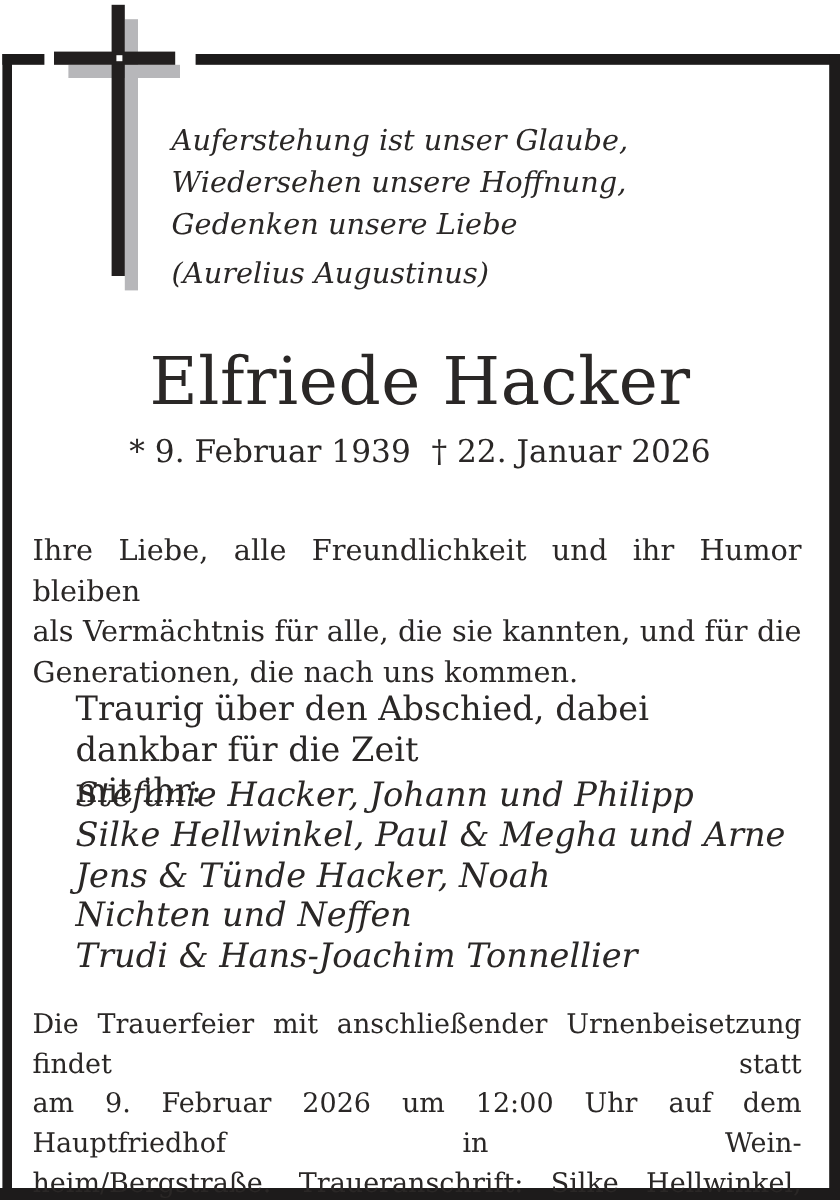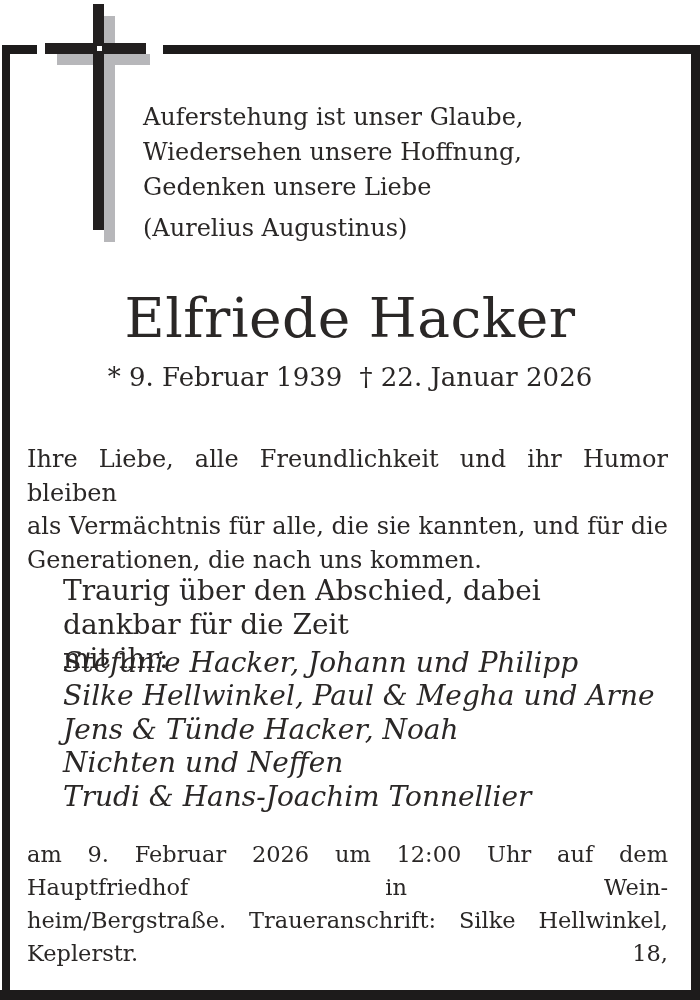--- a/index.html
+++ b/index.html
@@ -25,21 +25,21 @@
   .cross-part { position: absolute; }
   .cross-shadow-v { left: 104px; top: 16px; width: 11px; height: 226px; background: #b7b7ba; }
   .cross-shadow-h { left: 57px;  top: 54px; width: 93px; height: 11px;  background: #b7b7ba; }
   .cross-v        { left: 93px;  top: 4px;  width: 11px; height: 226px; background: #221f1f; }
   .cross-h        { left: 45px;  top: 43px; width: 101px; height: 11px; background: #221f1f; }
   .cross-center   { left: 97px;  top: 46px; width: 5px;  height: 5px;   background: #ffffff; }
 
   
   .quote {
     left: 143px; top: 100px; width: 489px;
-    font-size: 24px; line-height: 35px; 
+    font-size: 24px; line-height: 35px; font-style: italic;
   }
   .quote-attribution { text-align: left; margin-top: 6px; }
 
   
   .deceased-name {
     left: 0; top: 288px; width: 700px;
     text-align: center;
     font-size: 55px; font-weight: normal;
     letter-spacing: 0.5px;
     line-height: 60px;
@@ -117,16 +117,17 @@
 
 <div class="abs mourners">
   <div>Stefanie Hacker, Johann und Philipp</div>
   <div>Silke Hellwinkel, Paul &amp; Megha und Arne</div>
   <div>Jens &amp; Tünde Hacker, Noah</div>
   <div>Nichten und Neffen</div>
   <div>Trudi &amp; Hans-Joachim Tonnellier</div>
 </div>
 
 <div class="abs funeral">
+  <div class="just">Die Trauerfeier mit anschließender Urnenbeisetzung findet statt</div>
   <div class="just">am 9. Februar 2026 um 12:00 Uhr auf dem Hauptfriedhof in Wein-</div>
   <div class="just">heim/Bergstraße. Traueranschrift: Silke Hellwinkel, Keplerstr. 18,</div>
 
 </div>
 
 </body></html>

